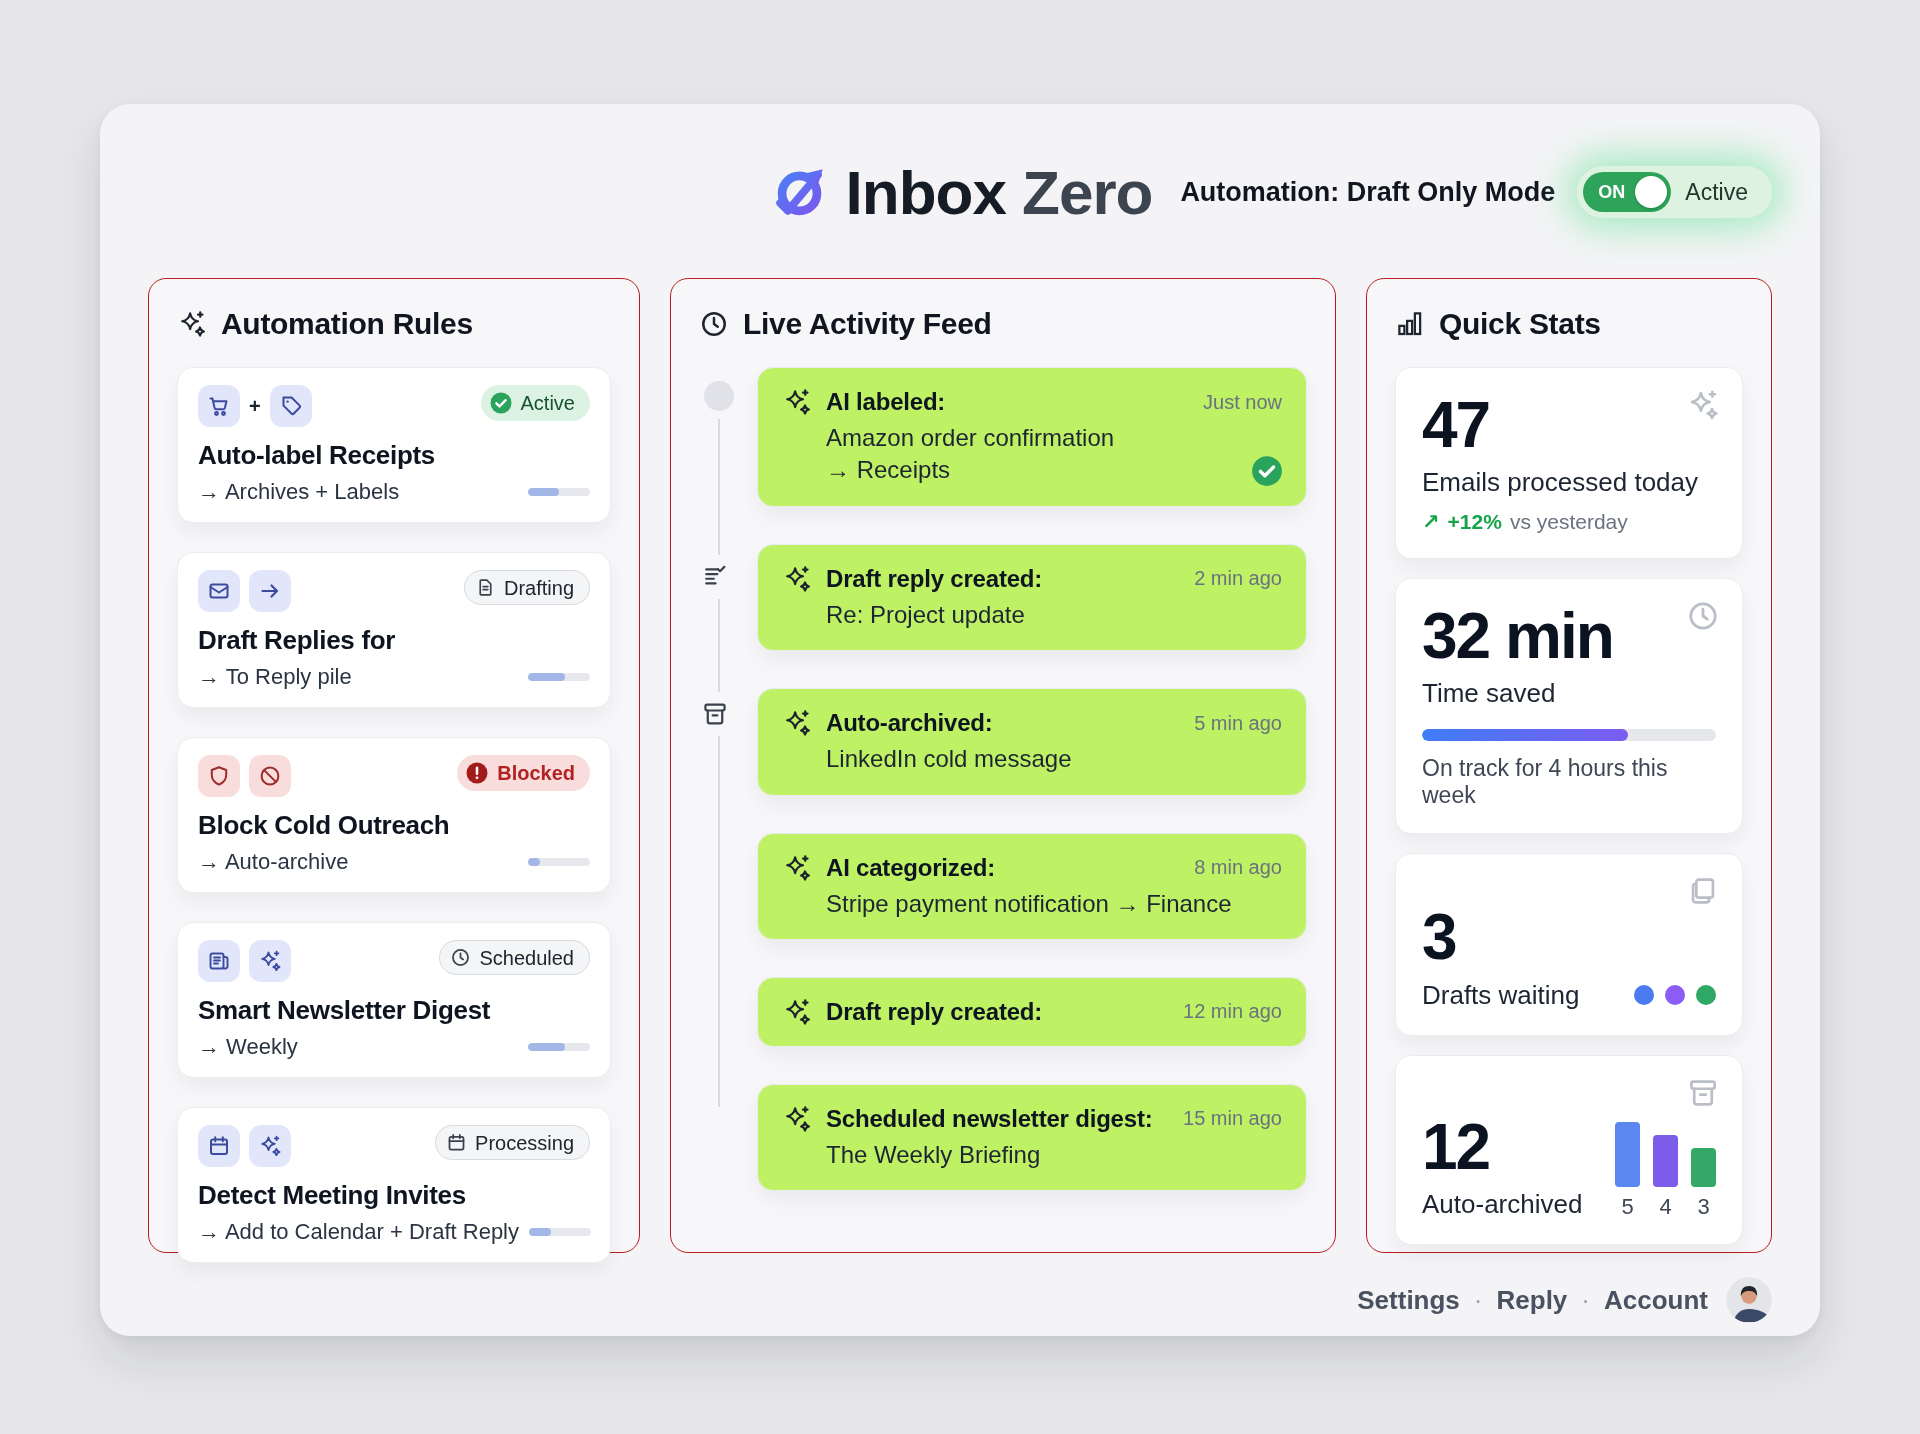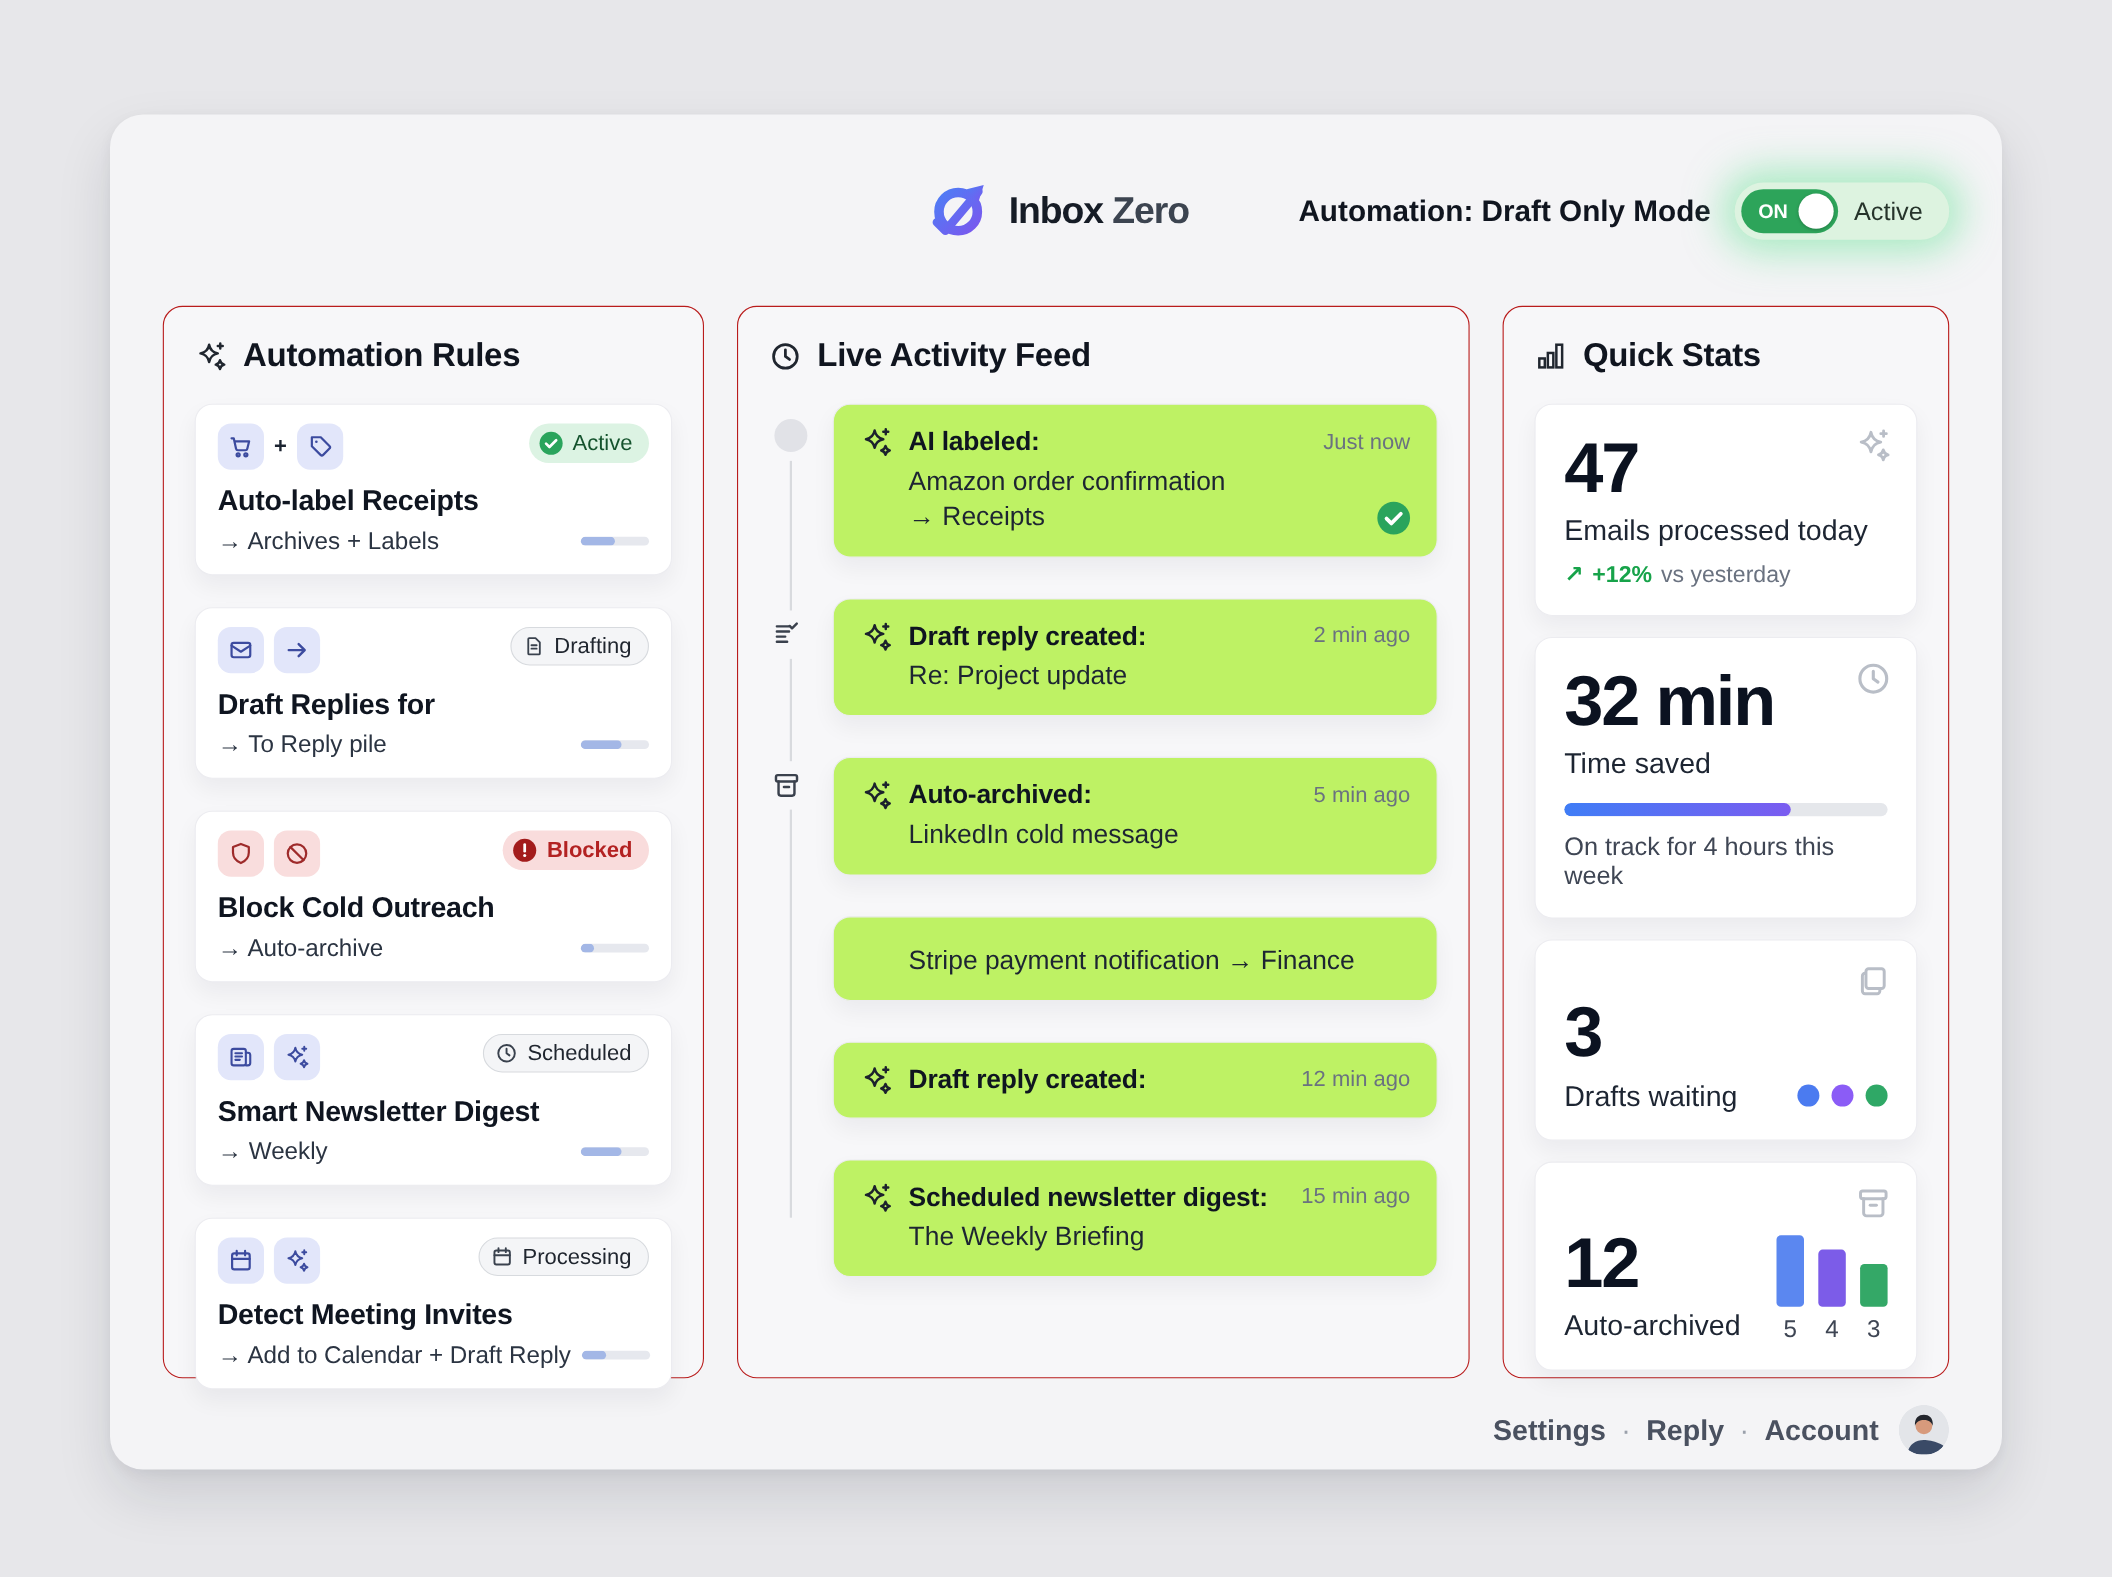--- a/index.html
+++ b/index.html
@@ -15,21 +15,21 @@
     position:absolute; left:100px; right:100px; top:104px; height:1232px;
     background:#f4f4f6;
     border-radius:30px;
     box-shadow:0 24px 50px rgba(15,23,42,.12), 0 4px 12px rgba(15,23,42,.05);
     padding:40px 48px 0 48px;
   }
   
   .topbar{ position:relative; height:96px; }
   .brand{ position:absolute; left:50%; top:50%; transform:translate(-50%,-50%);
           display:flex; align-items:center; gap:16px; }
-  .brand-name{ font-size:34px; font-weight:bold; letter-spacing:-1px; color:#161c26; }
+  .brand-name{ font-size:62px; font-weight:bold; letter-spacing:-1px; color:#161c26; }
   .brand-name .secondary{ color:#3c4450; }
   .automation{ position:absolute; right:0; top:50%; transform:translateY(-50%);
                display:flex; align-items:center; gap:22px; }
   .automation-label{ font-size:27px; font-weight:bold; color:#10151f; }
   .toggle-wrap{
     display:flex; align-items:center;
     background:#ddf3e0; border-radius:999px; padding:6px;
     box-shadow:0 0 34px 12px rgba(111,227,155,.55);
   }
   .toggle{
@@ -461,20 +461,27 @@
             <svg class="ic sp">
                 <use href="#i-sparkles"></use>
               </svg>
             <span class="feed-title">Auto-archived:</span>
             <span class="feed-time">5 min ago</span>
           </div>
           <div class="feed-detail">LinkedIn cold message</div>
         </div>
 
         <div class="feed-card">
+          <div class="feed-row">
+            <svg class="ic sp">
+                <use href="#i-sparkles"></use>
+              </svg>
+            <span class="feed-title">AI categorized:</span>
+            <span class="feed-time">8 min ago</span>
+          </div>
           <div class="feed-detail">Stripe payment notification → Finance</div>
         </div>
 
         <div class="feed-card">
           <div class="feed-row">
             <svg class="ic sp">
                 <use href="#i-sparkles"></use>
               </svg>
             <span class="feed-title">Draft reply created:</span>
             <span class="feed-time">12 min ago</span>

